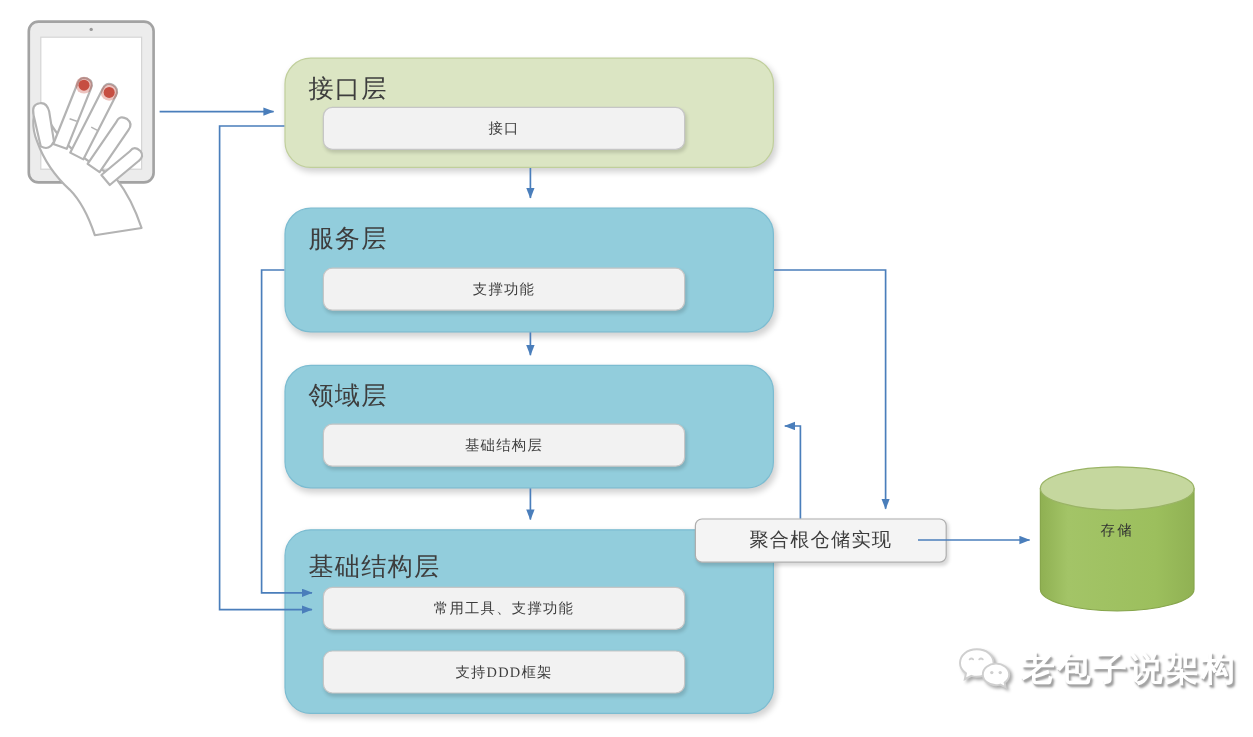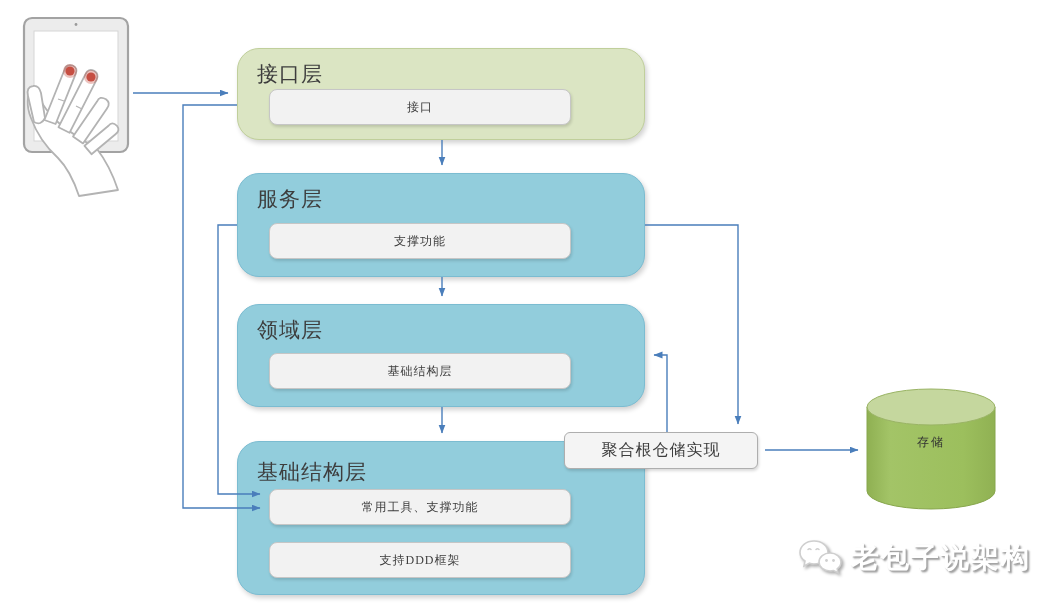--- a/index.html
+++ b/index.html
@@ -30,21 +30,21 @@
     display:flex; align-items:center; justify-content:center;
     font-size:12px; color:#3d3d3d; letter-spacing:1px;
     box-shadow:1px 2px 3px rgba(0,0,0,0.14);
   }
   .layer-interface { top:48px;  height:92px;  }
   .layer-service   { top:173px; height:104px; }
   .layer-domain    { top:304px; height:103px; }
   .layer-infra     { top:441px; height:154px; }
 
   .agg-box {
-    position:absolute; left:564px; top:432px; width:194px; height:37px; z-index:4;
+    position:absolute; left:579px; top:432px; width:210px; height:37px; z-index:4;
     background:#f4f4f4; border:1px solid #aeaeae; border-radius:6px;
     display:flex; align-items:center; justify-content:center;
     font-size:16px; color:#3d3d3d; letter-spacing:1px;
     box-shadow:1px 2px 3px rgba(0,0,0,0.15);
   }
 
   .cylinder-wrap { position:absolute; left:863px; top:386px; width:136px; height:132px; z-index:3; }
   .cyl-label {
     position:absolute; left:0; top:48px; width:136px; text-align:center;
     font-size:12px; color:#323232; letter-spacing:2px;

